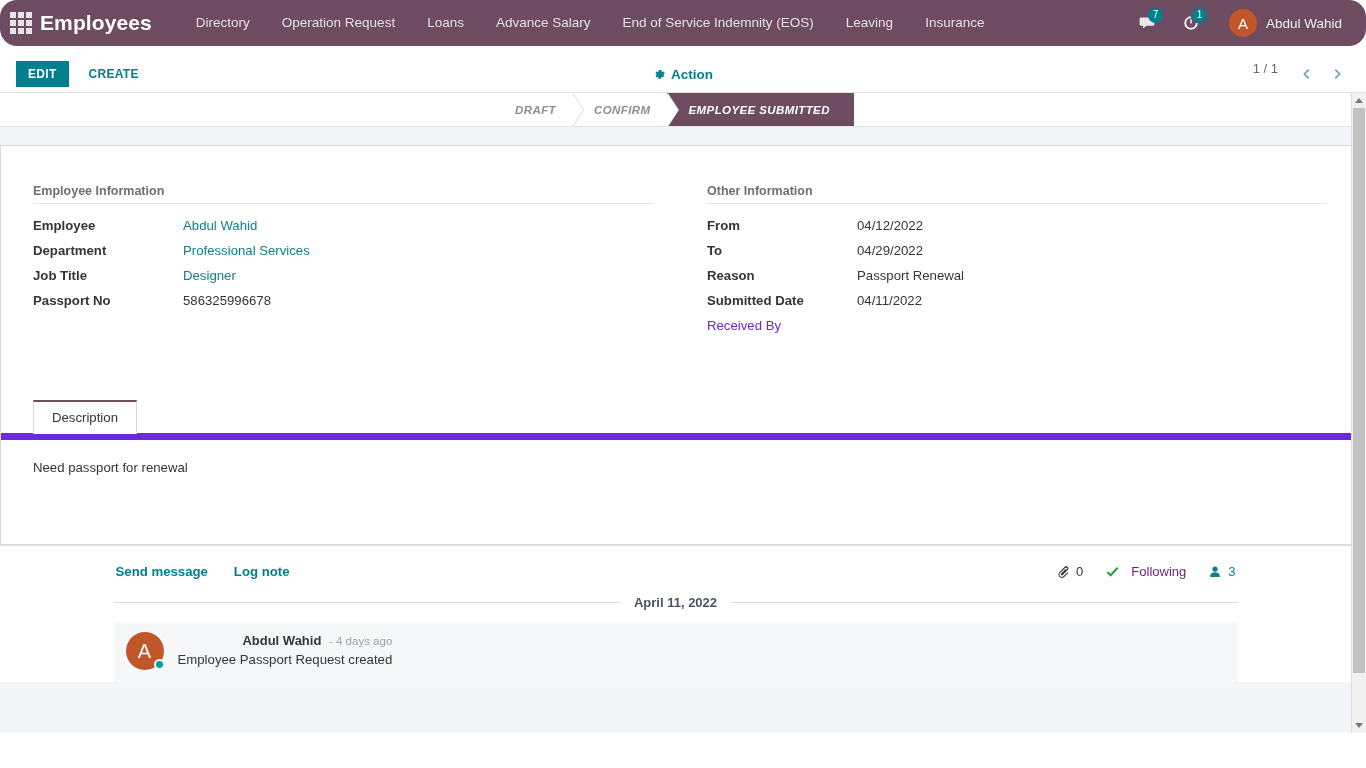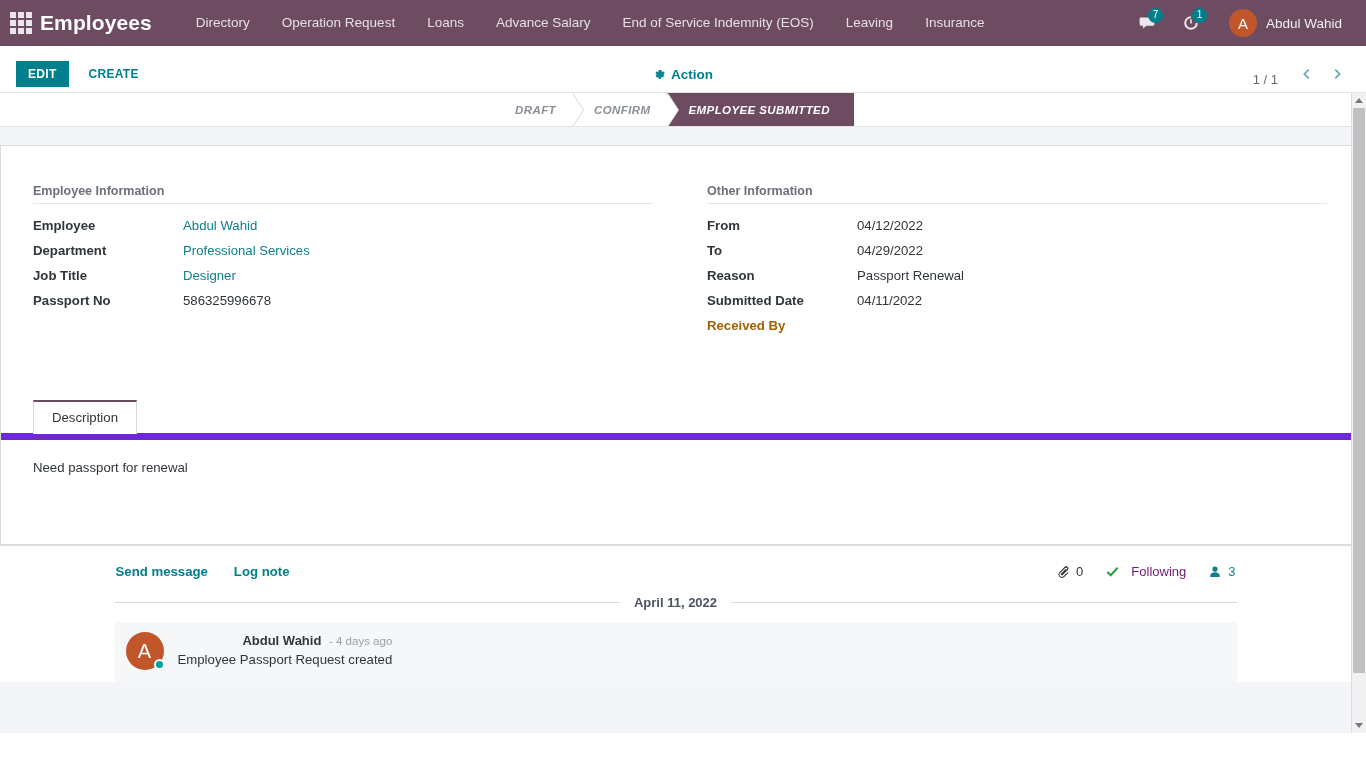--- a/index.html
+++ b/index.html
@@ -14,20 +14,21 @@
 
   
   .navbar {
     height: 46px;
     background: #6d4c61;
     display: flex;
     align-items: center;
     padding: 0 10px 0 8px;
     color: #f0eef0;
     position: relative;
+    border-radius: 17px;
   }
   .apps-grid {
     width: 26px; height: 26px;
     display: grid;
     grid-template-columns: repeat(3, 6px);
     grid-template-rows: repeat(3, 6px);
     gap: 2px;
     align-content: center;
     justify-content: center;
     margin-right: 6px;
@@ -152,21 +153,21 @@
     font-weight: bold;
     display: flex;
     align-items: center;
     gap: 5px;
     cursor: pointer;
     white-space: nowrap;
   }
   .pager {
     margin-left: auto;
     display: flex;
-    align-items: flex-end;
+    align-items: flex-start;
     gap: 4px;
     color: #666b71;
     font-size: 13px;
   }
   .pager-value { padding-right: 12px; white-space: nowrap; }
   .pager-btn {
     width: 26px; height: 26px;
     display:flex; align-items:center; justify-content:center;
     color: #6ba3b8;
     cursor: pointer;
@@ -251,21 +252,21 @@
     font-size: 12.5px;
     font-weight: bold;
     color: #6b7079;
     padding-bottom: 5px;
     border-bottom: 1px solid #e4e5e8;
     margin-bottom: 10px;
   }
   table.fields { width: 100%; border-collapse: collapse; }
   table.fields td { padding: 4px 0 6px 0; vertical-align: top; font-size: 13.2px; }
   td.lbl { width: 150px; font-weight: bold; color: #31363b; white-space: nowrap; }
-  td.lbl.muted { font-weight: bold; color: #a16207; }
+  td.lbl.muted { font-weight: normal; color: #6d28d9; }
   td.val { color: #31363b; }
   td.val a { color: #0f7f8c; text-decoration: none; cursor: pointer; }
 
   
   .notebook { margin-top: 60px; }
   .nb-tabs {
     display: flex;
     border-bottom: 7px solid #6d28d9;
     margin: 0 -32px;
     padding-left: 32px;

